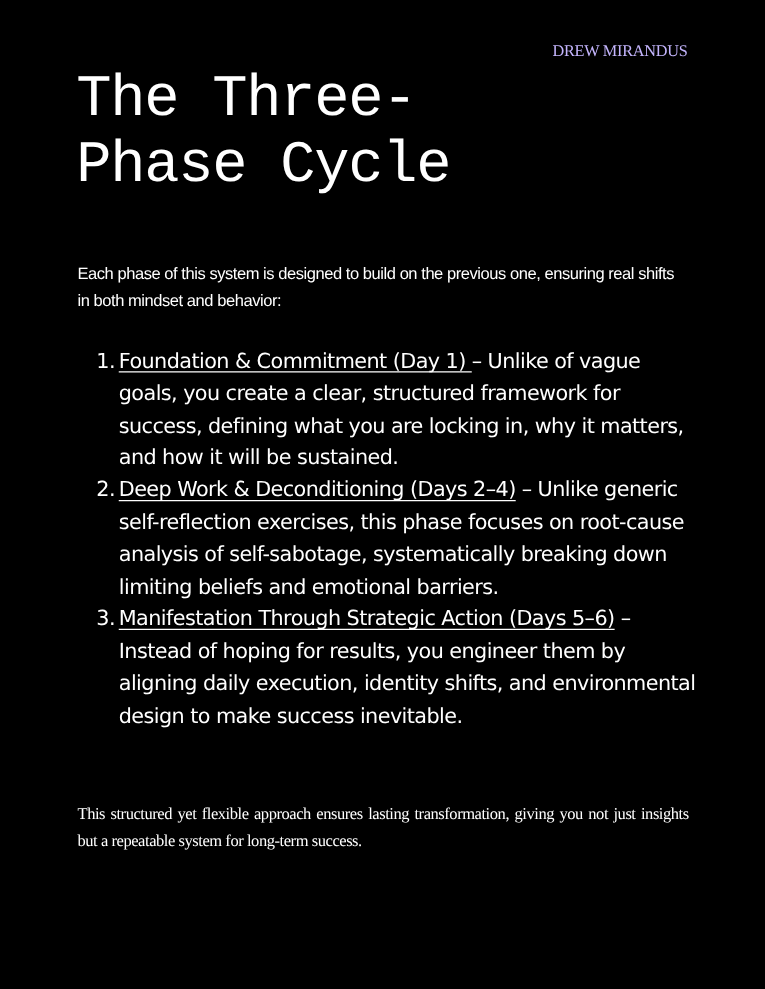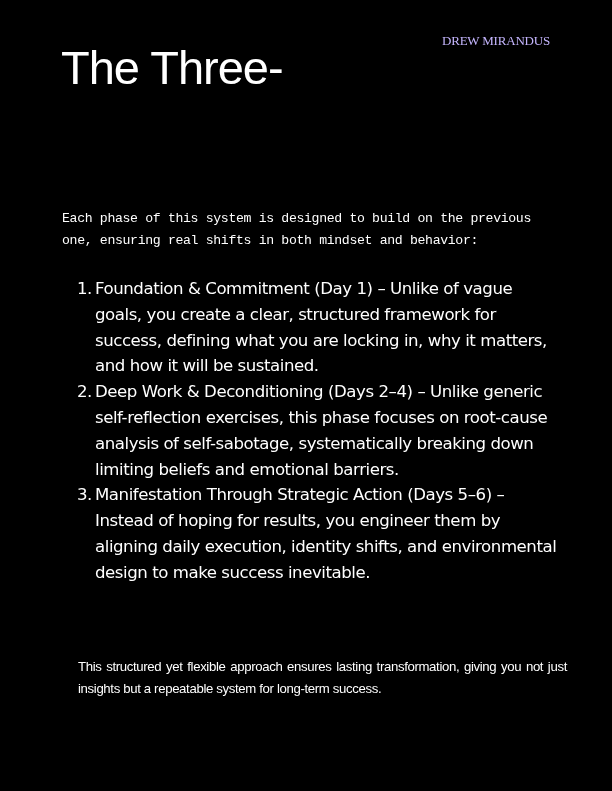--- a/index.html
+++ b/index.html
@@ -19,37 +19,37 @@
       top: 33px;
       right: 62px;
       font-family: "Liberation Serif", "DejaVu Serif", serif;
       font-size: 13px;
       letter-spacing: -0.2px;
       color: #c4b5fd;
     }
     .title {
       position: absolute;
       left: 61px;
-      top: 41px;
+      top: 54px;
       margin: 0;
-      font-family: Liberation Sans, sans-serif;
+      font-family: Liberation Mono, monospace;
       font-weight: normal;
       font-size: 47px;
       line-height: 53px;
       letter-spacing: -1px;
       color: #ffffff;
     }
     .title span { display: block; }
     .intro {
       position: absolute;
       left: 62px;
       top: 208px;
       width: 490px;
       margin: 0;
-      font-family: Liberation Mono, monospace;
+      font-family: Liberation Sans, sans-serif;
       font-size: 13.2px;
       line-height: 22px;
       letter-spacing: -0.35px;
       color: #ffffff;
     }
     .phases {
       position: absolute;
       left: 62px;
       top: 276px;
       width: 500px;
@@ -66,44 +66,46 @@
       position: relative;
       padding-left: 33px;
       margin: 0;
     }
     .phase-num {
       position: absolute;
       left: 15px;
       top: 0;
     }
     .phase-name {
+      text-decoration: underline;
       text-underline-offset: 3px;
       text-decoration-thickness: 1px;
     }
     .outro {
       position: absolute;
       left: 62px;
       top: 640px;
       width: 489px;
-      margin: 16px;
-      font-family: Liberation Sans, sans-serif;
+      margin: 0;
+      font-family: Liberation Serif, serif;
       font-size: 13.2px;
       line-height: 22px;
       letter-spacing: -0.35px;
       text-align: justify;
       color: #ffffff;
     }
   </style>
 </head>
 <body>
 
 <div class="author">DREW MIRANDUS</div>
 
 <h1 class="title">
   <span>The Three-</span>
+  <span>Phase Cycle</span>
 </h1>
 
 <p class="intro">Each phase of this system is designed to build on the previous one, ensuring real shifts in both mindset and behavior:</p>
 
 <ol class="phases">
   <li class="phase">
     <span class="phase-num">1.</span>
     <span class="phase-name">Foundation &amp; Commitment (Day 1) </span><span> – </span><span>Unlike of vague goals, you create a clear, structured framework for success, defining what you are locking in, why it matters, and how it will be sustained.</span>
   </li>
   <li class="phase">

